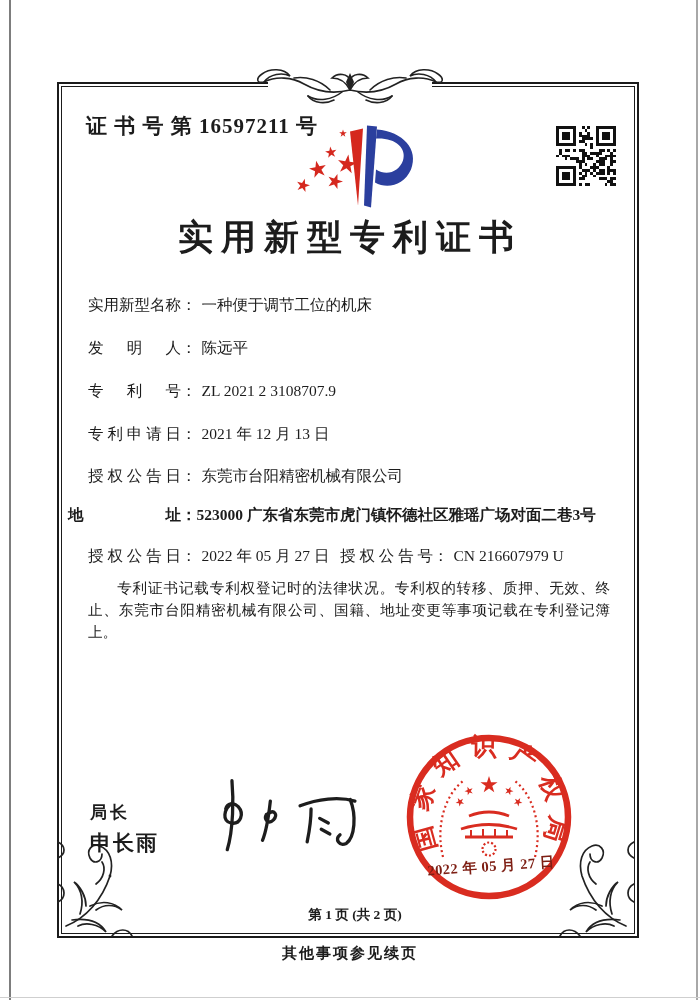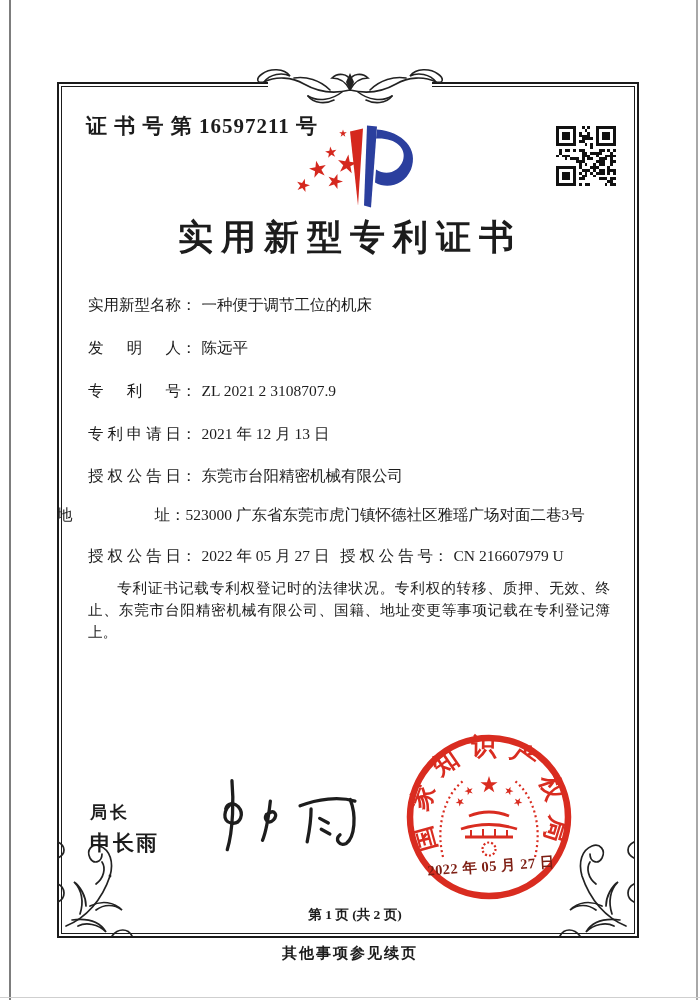--- a/index.html
+++ b/index.html
@@ -20,21 +20,21 @@
   .cert-no{left:86px;top:112px;font-size:21px;font-weight:600;letter-spacing:1px;}
   .logo{left:283px;top:118px;width:152px;height:98px;}
   .qr{left:556px;top:126px;width:60px;height:60px;display:grid;grid-template-columns:repeat(21,1fr);grid-template-rows:repeat(21,1fr);}
   .qr i{display:block;}
   .qr i.on{background:#111;}
   .title{left:0;top:214px;width:700px;text-align:center;font-size:35px;font-weight:700;letter-spacing:8px;}
   
   .field{left:88px;font-size:15.5px;font-weight:400;white-space:nowrap;}
   .field .lab{display:inline-block;width:93px;text-align:justify;text-align-last:justify;text-justify:inter-character;vertical-align:top;}
   .field .val{margin-left:5px;}
-  .field-addr{left:77px;width:524px;font-size:15.5px;font-weight:400;white-space:normal;
+  .field-addr{left:88px;width:524px;font-size:15.5px;font-weight:700;white-space:normal;
     padding-left:20px;text-indent:-20px;line-height:23px;}
   .pair2{position:absolute;left:252px;top:0;white-space:nowrap;}
   
   .paras{left:88px;top:577px;width:522px;font-size:14.6px;line-height:22px;text-align:justify;}
   .paras p{margin:0 0 2px 0;text-indent:2em;}
   
   .director-title{left:90px;top:794px;font-size:17px;font-weight:700;letter-spacing:3px;margin-top:7px;}
   .director-name{left:90px;top:829px;font-size:21px;font-weight:700;letter-spacing:2px;}
   .sig{left:192px;top:768px;width:188px;height:96px;}
   

